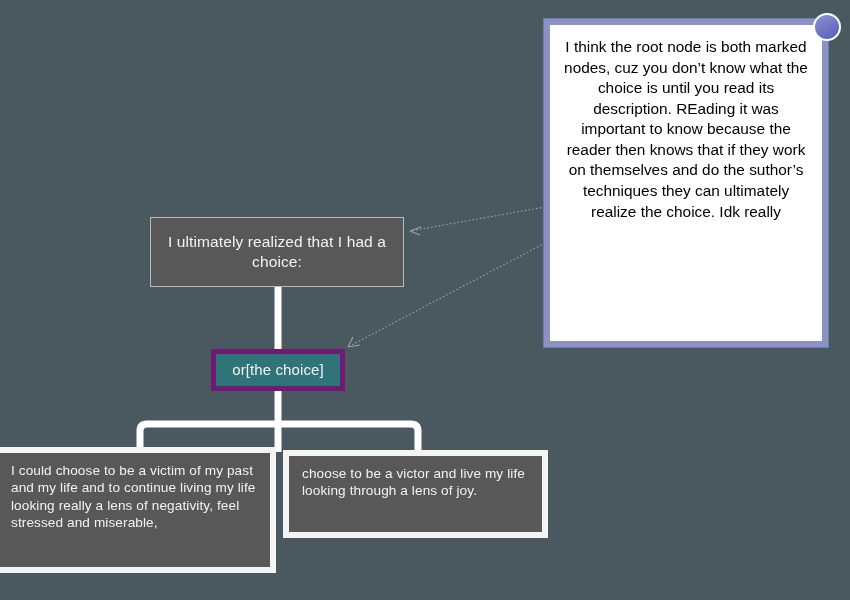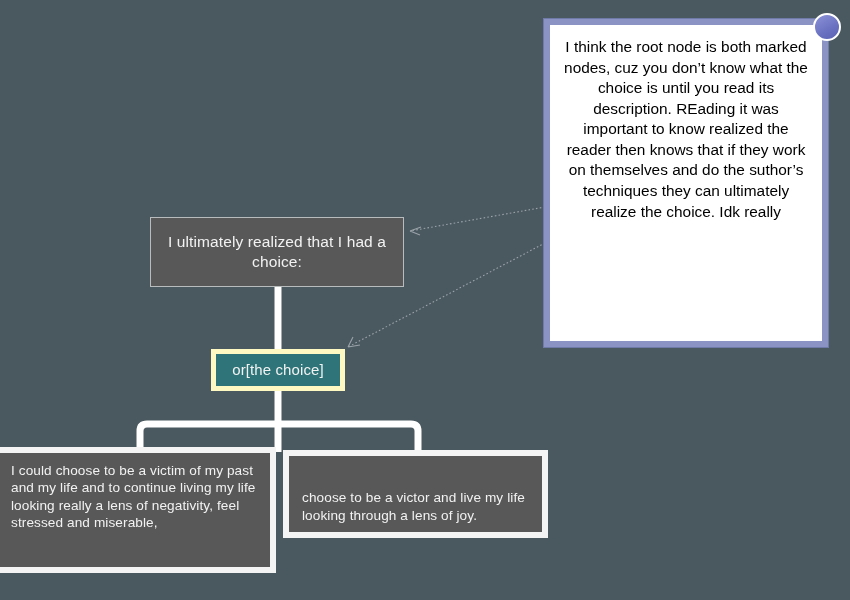--- a/index.html
+++ b/index.html
@@ -65,21 +65,21 @@
     justify-content: flex-end;
     text-align: center;
   }
 
   
   #node-choice {
     left: 211px;
     top: 349px;
     width: 134px;
     height: 42px;
-    background: #fef9c3;
+    background: #701a75;
     padding: 5px;
     font-size: 15px;
   }
   #node-choice .node-inner {
     background: #2e7478;
     justify-content: center;
     text-align: center;
     padding: 0 6px;
   }
 
@@ -103,21 +103,21 @@
     left: 283px;
     top: 450px;
     width: 265px;
     height: 88px;
     background: #f4f4f4;
     padding: 6px;
     font-size: 13.6px;
   }
   #node-victor .node-inner {
     background: #585858;
-    align-items: flex-end;
+    align-items: flex-start;
     padding: 9px 10px 8px 13px;
   }
 
   
   #sticky-note {
     position: absolute;
     left: 543px;
     top: 18px;
     width: 286px;
     height: 330px;
@@ -193,19 +193,19 @@
   </div>
 
   <div class="node" id="node-victor">
     <div class="node-inner">
       <span>choose to be a victor and live my life looking through a lens of joy.</span>
     </div>
   </div>
 
   <div id="sticky-note">
     <div class="note-paper">
-      <span>I think the root node is both marked nodes, cuz you don’t know what the choice is until you read its description. REading it was important to know realized the reader then knows that if they work on themselves and do the suthor’s techniques they can ultimately realize the choice. Idk really</span>
+      <span>I think the root node is both marked nodes, cuz you don’t know what the choice is until you read its description. REading it was important to know because the reader then knows that if they work on themselves and do the suthor’s techniques they can ultimately realize the choice. Idk really</span>
     </div>
   </div>
 
   <div id="note-badge"></div>
 
 </div>
 
 </body></html>

